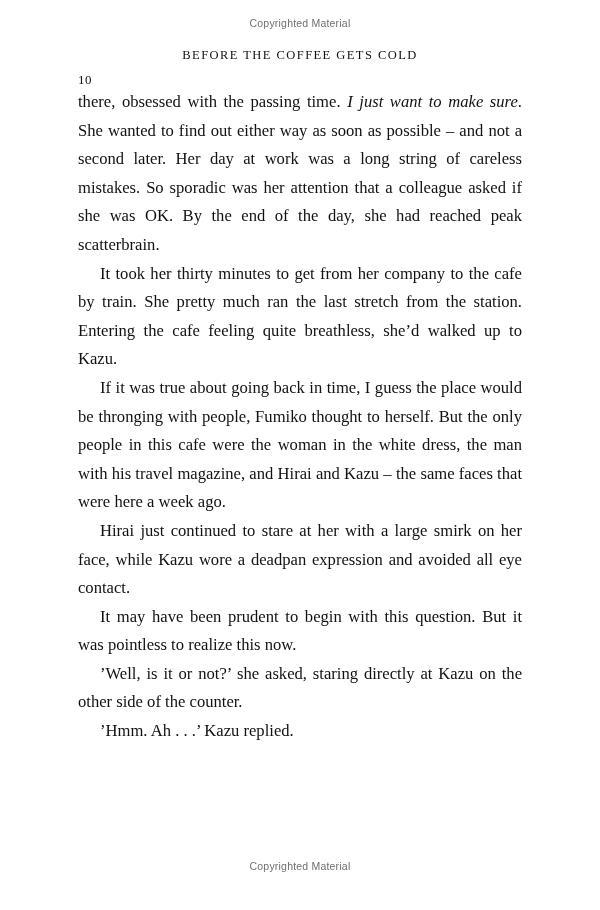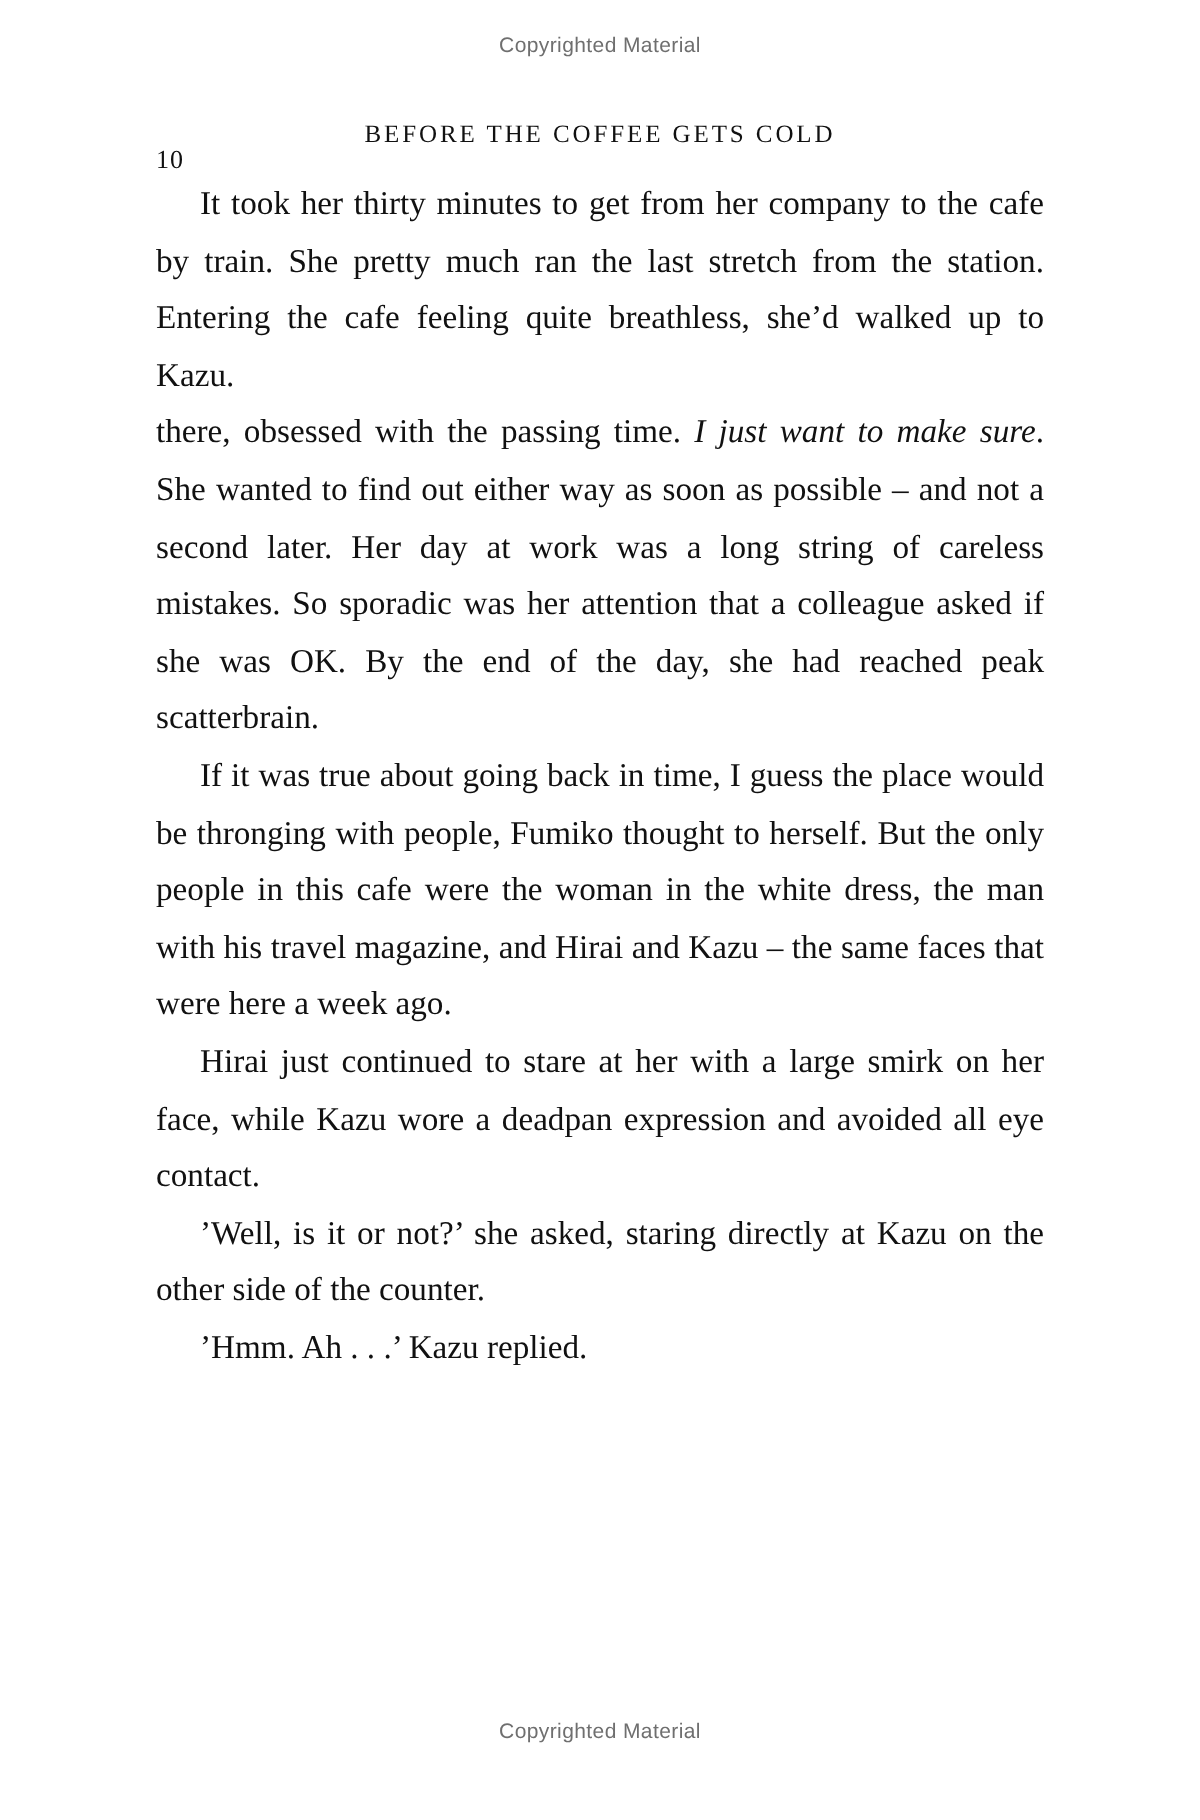--- a/index.html
+++ b/index.html
@@ -49,21 +49,21 @@
     font-family: "Liberation Serif", serif;
     font-size: 13px;
     color: #111111;
     letter-spacing: 0.5px;
     margin-top: 24px;
   }
   .head-title {
     position: absolute;
     left: 0;
     right: 0;
-    top: 12px;
+    top: 0;
     text-align: center;
     font-family: "Liberation Serif", serif;
     font-size: 12.5px;
     letter-spacing: 1.45px;
     color: #111111;
     white-space: nowrap;
   }
 
   .body-text {
     position: absolute;
@@ -93,23 +93,24 @@
 <div class="page">
 
   <div class="watermark top">Copyrighted Material</div>
 
   <div class="running-head">
     <span class="folio">10</span>
     <span class="head-title">BEFORE THE COFFEE GETS COLD</span>
   </div>
 
   <div class="body-text">
+      <p class="para"><span>there, obsessed with the passing time. </span><em>I just want to make sure</em><span>. She wanted to find out either way as soon as possible – and not a second later. Her day at work was a long string of careless mistakes. So sporadic was her attention that a colleague asked if she was OK. By the end of the day, she had reached peak scatterbrain.</span></p>
       <p class="para indent"><span>It took her thirty minutes to get from her company to the cafe by train. She pretty much ran the last stretch from the station. Entering the cafe feeling quite breathless, she’d walked up to Kazu.</span></p>
-      <p class="para"><span>there, obsessed with the passing time. </span><em>I just want to make sure</em><span>. She wanted to find out either way as soon as possible – and not a second later. Her day at work was a long string of careless mistakes. So sporadic was her attention that a colleague asked if she was OK. By the end of the day, she had reached peak scatterbrain.</span></p>
       <p class="para indent"><span>If it was true about going back in time, I guess the place would be thronging with people, Fumiko thought to herself. But the only people in this cafe were the woman in the white dress, the man with his travel magazine, and Hirai and Kazu – the same faces that were here a week ago.</span></p>
       <p class="para indent"><span>Hirai just continued to stare at her with a large smirk on her face, while Kazu wore a deadpan expression and avoided all eye contact.</span></p>
+      <p class="para indent"><span>It may have been prudent to begin with this question. But it was pointless to realize this now.</span></p>
       <p class="para indent"><span>’Well, is it or not?’ she asked, staring directly at Kazu on the other side of the counter.</span></p>
       <p class="para indent"><span>’Hmm. Ah . . .’ Kazu replied.</span></p>
     </div>
 
   <div class="watermark bottom">Copyrighted Material</div>
 
 </div>
 
 </body></html>

